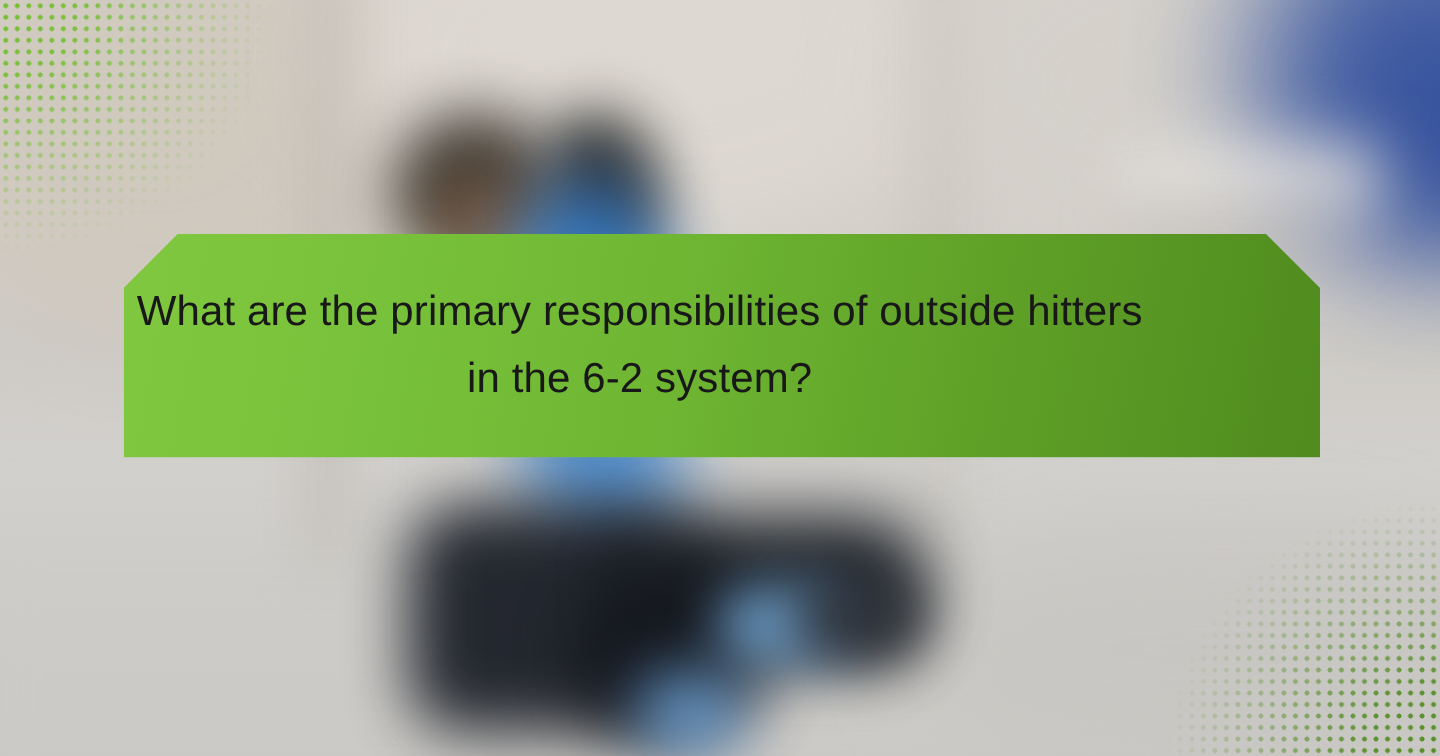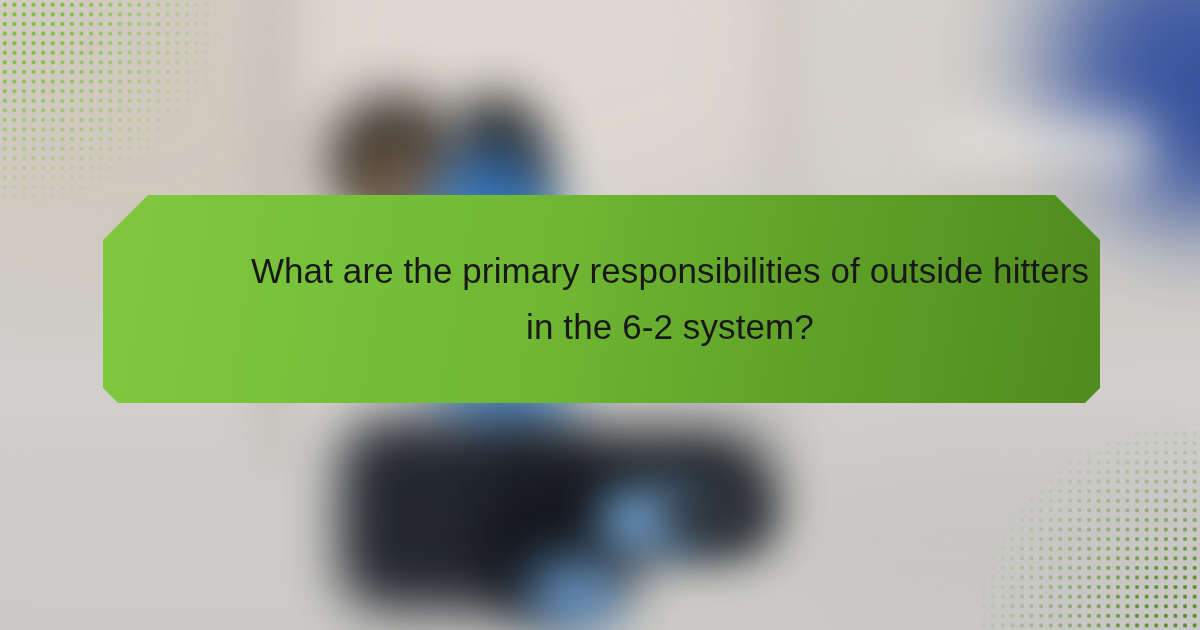--- a/index.html
+++ b/index.html
@@ -62,25 +62,25 @@
     background-image:radial-gradient(circle at center, #4e8b1e 1.9px, rgba(78,139,30,0) 2.2px);
     background-size:9.6px 9.6px;
     -webkit-mask-image:radial-gradient(ellipse 230px 215px at 100% 100%, rgba(0,0,0,1) 0%, rgba(0,0,0,.92) 28%, rgba(0,0,0,.45) 62%, rgba(0,0,0,0) 100%);
     mask-image:radial-gradient(ellipse 230px 215px at 100% 100%, rgba(0,0,0,1) 0%, rgba(0,0,0,.92) 28%, rgba(0,0,0,.45) 62%, rgba(0,0,0,0) 100%);
     opacity:.95;
   }
 
   
   .banner{
     position:absolute;
-    left:103px;top:195px;width:997px;height:208px;
+    left:103px;top:195px;width:997px;height:186px;
     background:linear-gradient(100deg,#80c83f 0%,#78c13a 22%,#6fb733 45%,#60a228 70%,#4f8b1e 100%);
     -webkit-clip-path:polygon(45px 0,952px 0,997px 45px,997px 193px,952px 238px,45px 238px,0 193px,0 45px);
     clip-path:polygon(45px 0,952px 0,997px 45px,997px 193px,952px 238px,45px 238px,0 193px,0 45px);
-    display:flex;align-items:center;justify-content:flex-end;
+    display:flex;align-items:center;justify-content:flex-start;
   }
   .banner-text{
     margin:0;
     width:860px;
     text-align:center;
     color:#181818;
     font-size:35px;
     font-weight:400;
     line-height:56px;
     letter-spacing:.1px;

